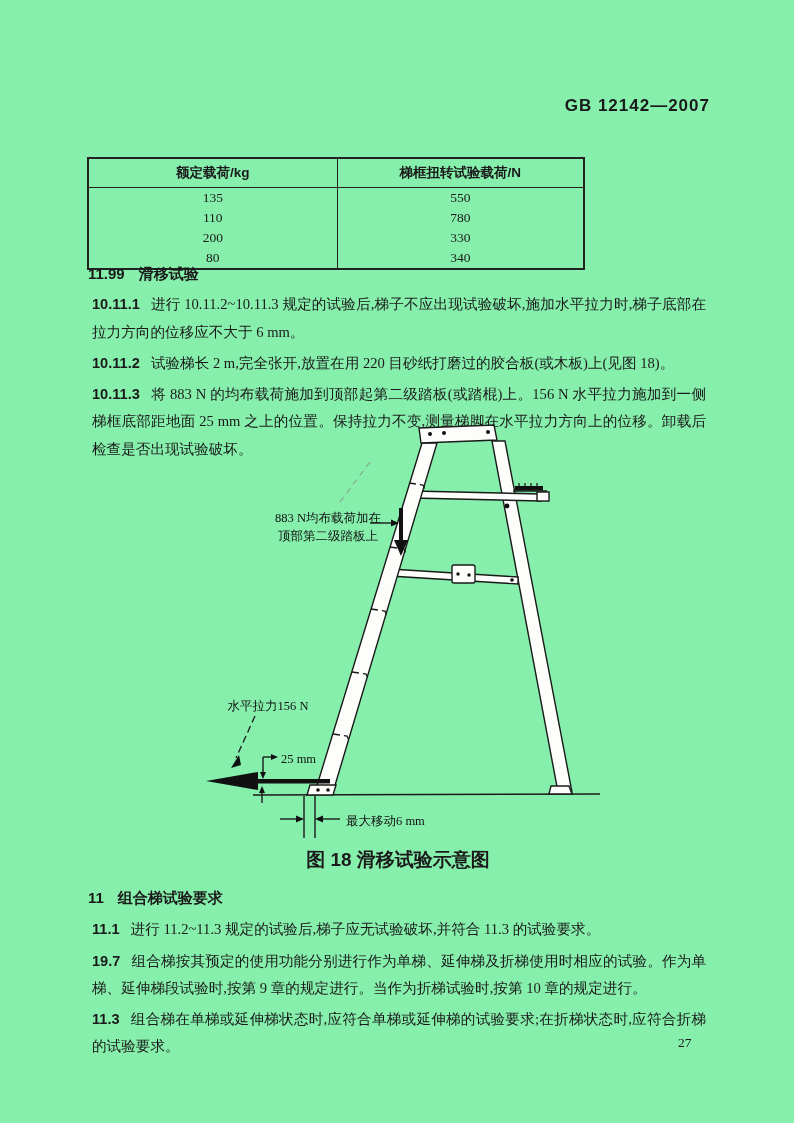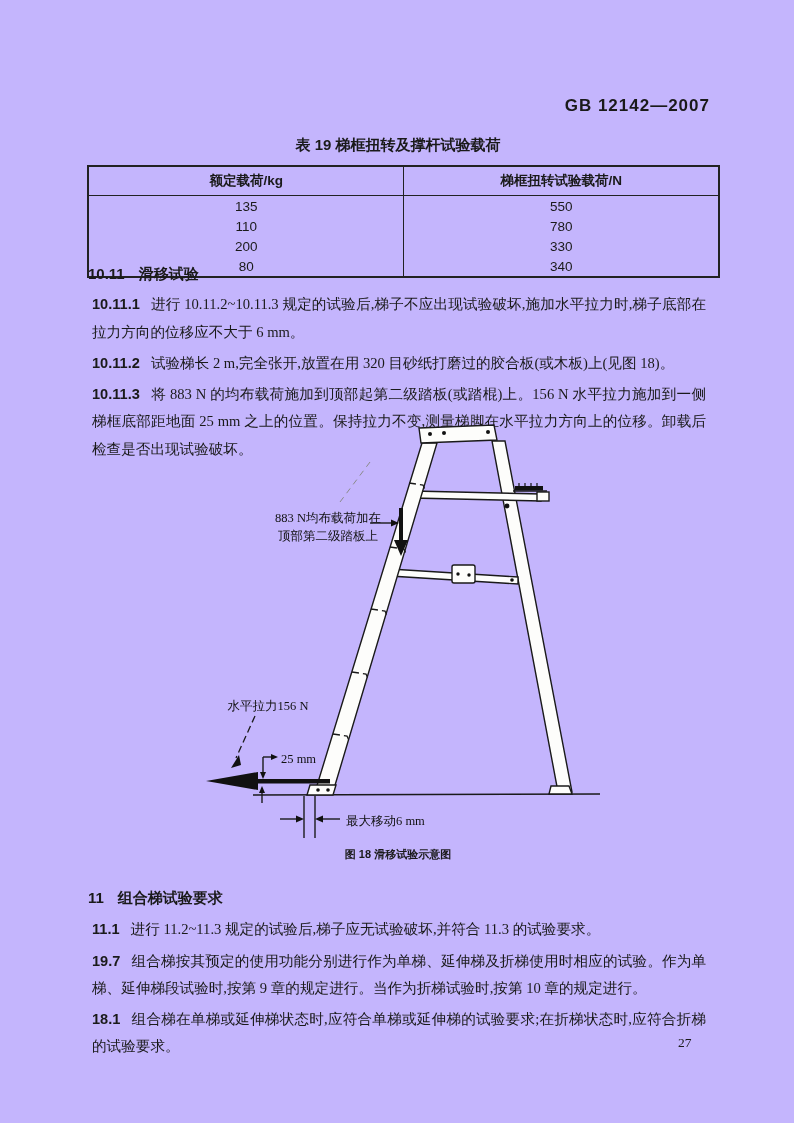--- a/index.html
+++ b/index.html
@@ -1,84 +1,82 @@
 <!DOCTYPE html>
 <html><head>
 <meta charset="utf-8">
 <style>
   html,body { margin:0; padding:0; background:#d8d8d8; }
   .page {
     position:relative; width:794px; height:1123px; margin:0 auto;
-    background:#c4b5fd; color:#1a1a1a; overflow:hidden;
+    background:#86efac; color:#1a1a1a; overflow:hidden;
     font-family:"Liberation Serif", serif;
   }
   .gb-header {
     position:absolute; top:96px; right:84px;
     font-family:"Liberation Sans", sans-serif;
     font-weight:bold; font-size:17px; letter-spacing:1px;
   }
   .table-title {
     position:absolute; top:136px; left:88px; width:620px;
     text-align:center; font-weight:bold; font-size:15px;
     font-family:"Liberation Sans", sans-serif;
   }
   table.t19 {
-    position:absolute; top:157px; left:87px; width:633px;
+    position:absolute; top:157px; left:87px; width:498px;
     border-collapse:collapse; table-layout:fixed;
     font-size:13.5px;
-    margin-top:8px;
   }
   table.t19, table.t19 th, table.t19 td { border:0; }
   table.t19 { border:2px solid #222; }
   table.t19 th {
     border-bottom:1.5px solid #222; font-weight:bold;
     font-family:"Liberation Sans", sans-serif;
     height:26px; text-align:center; font-size:13.5px;
   }
   table.t19 th:first-child, table.t19 td:first-child { border-right:1.5px solid #222; width:49.5%; }
-  table.t19 td { text-align:center; height:18px; font-family:Liberation Sans, sans-serif; }
+  table.t19 td { text-align:center; height:18px; font-family:Liberation Serif, serif; }
   .text-block {
     position:absolute; left:88px; width:622px;
     font-size:14.6px; line-height:27.3px; text-align:justify;
   }
   .sec-heading {
     margin:0; font-size:15px; font-weight:bold;
     font-family:"Liberation Sans", sans-serif; line-height:27.3px;
   }
   .sec-heading .num { margin-right:14px; }
   .clause { margin:4px; }
   .clause .num {
     font-family:"Liberation Sans", sans-serif; font-weight:bold;
     margin-right:11px; white-space:nowrap;
   }
   .block11 .sec-heading { margin-bottom:5px; }
   .fig-caption {
     position:absolute; top:847px; left:88px; width:620px;
-    text-align:center; font-weight:bold; font-size:11px;
+    text-align:center; font-weight:bold; font-size:19px;
     font-family:"Liberation Sans", sans-serif;
   }
   .page-number { position:absolute; top:1035px; left:678px; font-size:13.5px; }
   svg.figure { position:absolute; left:180px; top:418px; }
   svg.figure .ln { stroke:#1a1a1a; stroke-width:1.4; fill:none; }
   svg.figure .fillw { fill:#fdfdfb; stroke:#1a1a1a; stroke-width:1.4; }
   svg.figure .solid { fill:#111; stroke:none; }
   svg.figure text {
     font-family:"Liberation Serif", serif; font-size:12.5px; fill:#111;
   }
   svg.figure .dash { stroke:#1a1a1a; stroke-width:1.3; fill:none; stroke-dasharray:7 4; }
   svg.figure .faint { stroke:#8a8a8a; stroke-width:1; fill:none; stroke-dasharray:6 5; }
 </style>
 </head>
 <body>
 
 <div class="page">
 
   <div class="gb-header">GB 12142—2007</div>
 
-  <div class="table-title">表 19  梯框扭转及撑杆试验载荷</div>
 
   <table class="t19">
     <thead>
       <tr>
         <th>额定载荷/kg</th>
         <th>梯框扭转试验载荷/N</th>
       </tr>
     </thead>
     <tbody>
       <tr>
@@ -95,27 +93,27 @@
       </tr>
       <tr>
         <td>80</td>
         <td>340</td>
       </tr>
     </tbody>
   </table>
 
   <div class="text-block" style="top:260px;">
     <h3 class="sec-heading">
-      <span class="num">10.11</span><span>滑移试验</span>
+      <span class="num">11.99</span><span>滑移试验</span>
     </h3>
     <p class="clause">
       <span class="num">10.11.1</span><span>进行 10.11.2~10.11.3 规定的试验后,梯子不应出现试验破坏,施加水平拉力时,梯子底部在拉力方向的位移应不大于 6 mm。</span>
     </p>
     <p class="clause">
-      <span class="num">10.11.2</span><span>试验梯长 2 m,完全张开,放置在用 320 目砂纸打磨过的胶合板(或木板)上(见图 18)。</span>
+      <span class="num">10.11.2</span><span>试验梯长 2 m,完全张开,放置在用 220 目砂纸打磨过的胶合板(或木板)上(见图 18)。</span>
     </p>
     <p class="clause">
       <span class="num">10.11.3</span><span>将 883 N 的均布载荷施加到顶部起第二级踏板(或踏棍)上。156 N 水平拉力施加到一侧梯框底部距地面 25 mm 之上的位置。保持拉力不变,测量梯脚在水平拉力方向上的位移。卸载后检查是否出现试验破坏。</span>
     </p>
   </div>
 
   <svg class="figure" width="485" height="430" viewBox="180 418 485 430" xmlns="http://www.w3.org/2000/svg">
 
     <line class="ln" x1="253" y1="795" x2="600" y2="794"></line>
 
@@ -212,19 +210,19 @@
     <h3 class="sec-heading">
       <span class="num">11</span><span>组合梯试验要求</span>
     </h3>
     <p class="clause">
       <span class="num">11.1</span><span>进行 11.2~11.3 规定的试验后,梯子应无试验破坏,并符合 11.3 的试验要求。</span>
     </p>
     <p class="clause">
       <span class="num">19.7</span><span>组合梯按其预定的使用功能分别进行作为单梯、延伸梯及折梯使用时相应的试验。作为单梯、延伸梯段试验时,按第 9 章的规定进行。当作为折梯试验时,按第 10 章的规定进行。</span>
     </p>
     <p class="clause">
-      <span class="num">18.1</span><span>组合梯在单梯或延伸梯状态时,应符合单梯或延伸梯的试验要求;在折梯状态时,应符合折梯的试验要求。</span>
+      <span class="num">11.3</span><span>组合梯在单梯或延伸梯状态时,应符合单梯或延伸梯的试验要求;在折梯状态时,应符合折梯的试验要求。</span>
     </p>
   </div>
 
   <div class="page-number">27</div>
 
 </div>
 
 </body></html>

